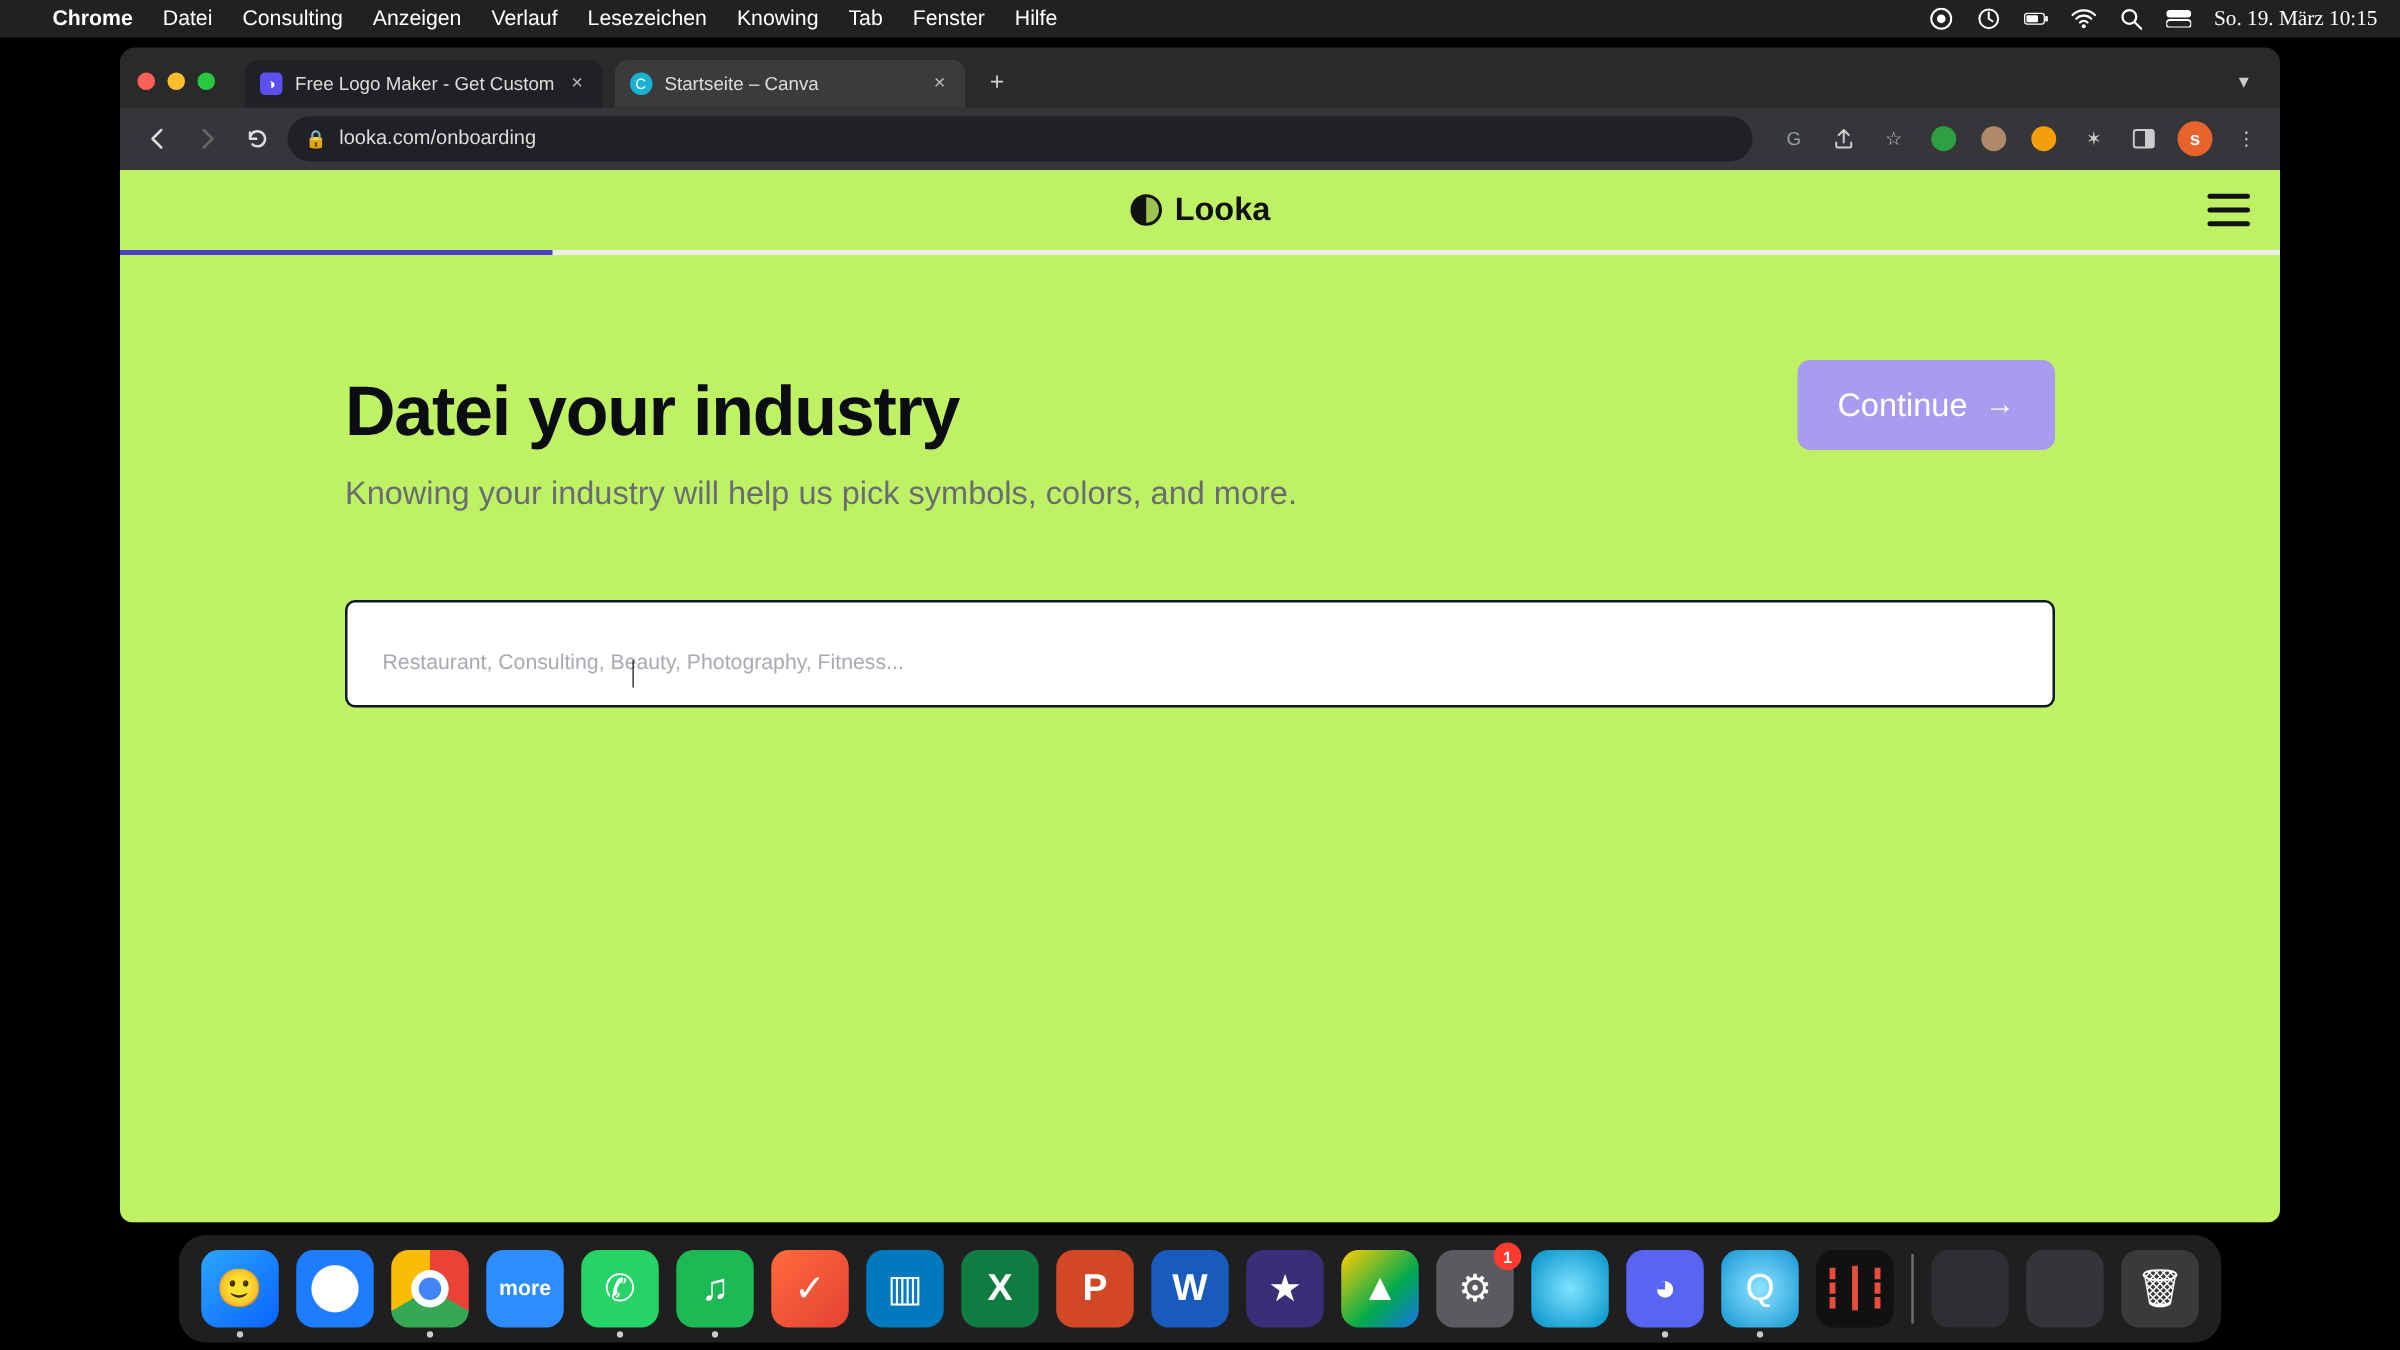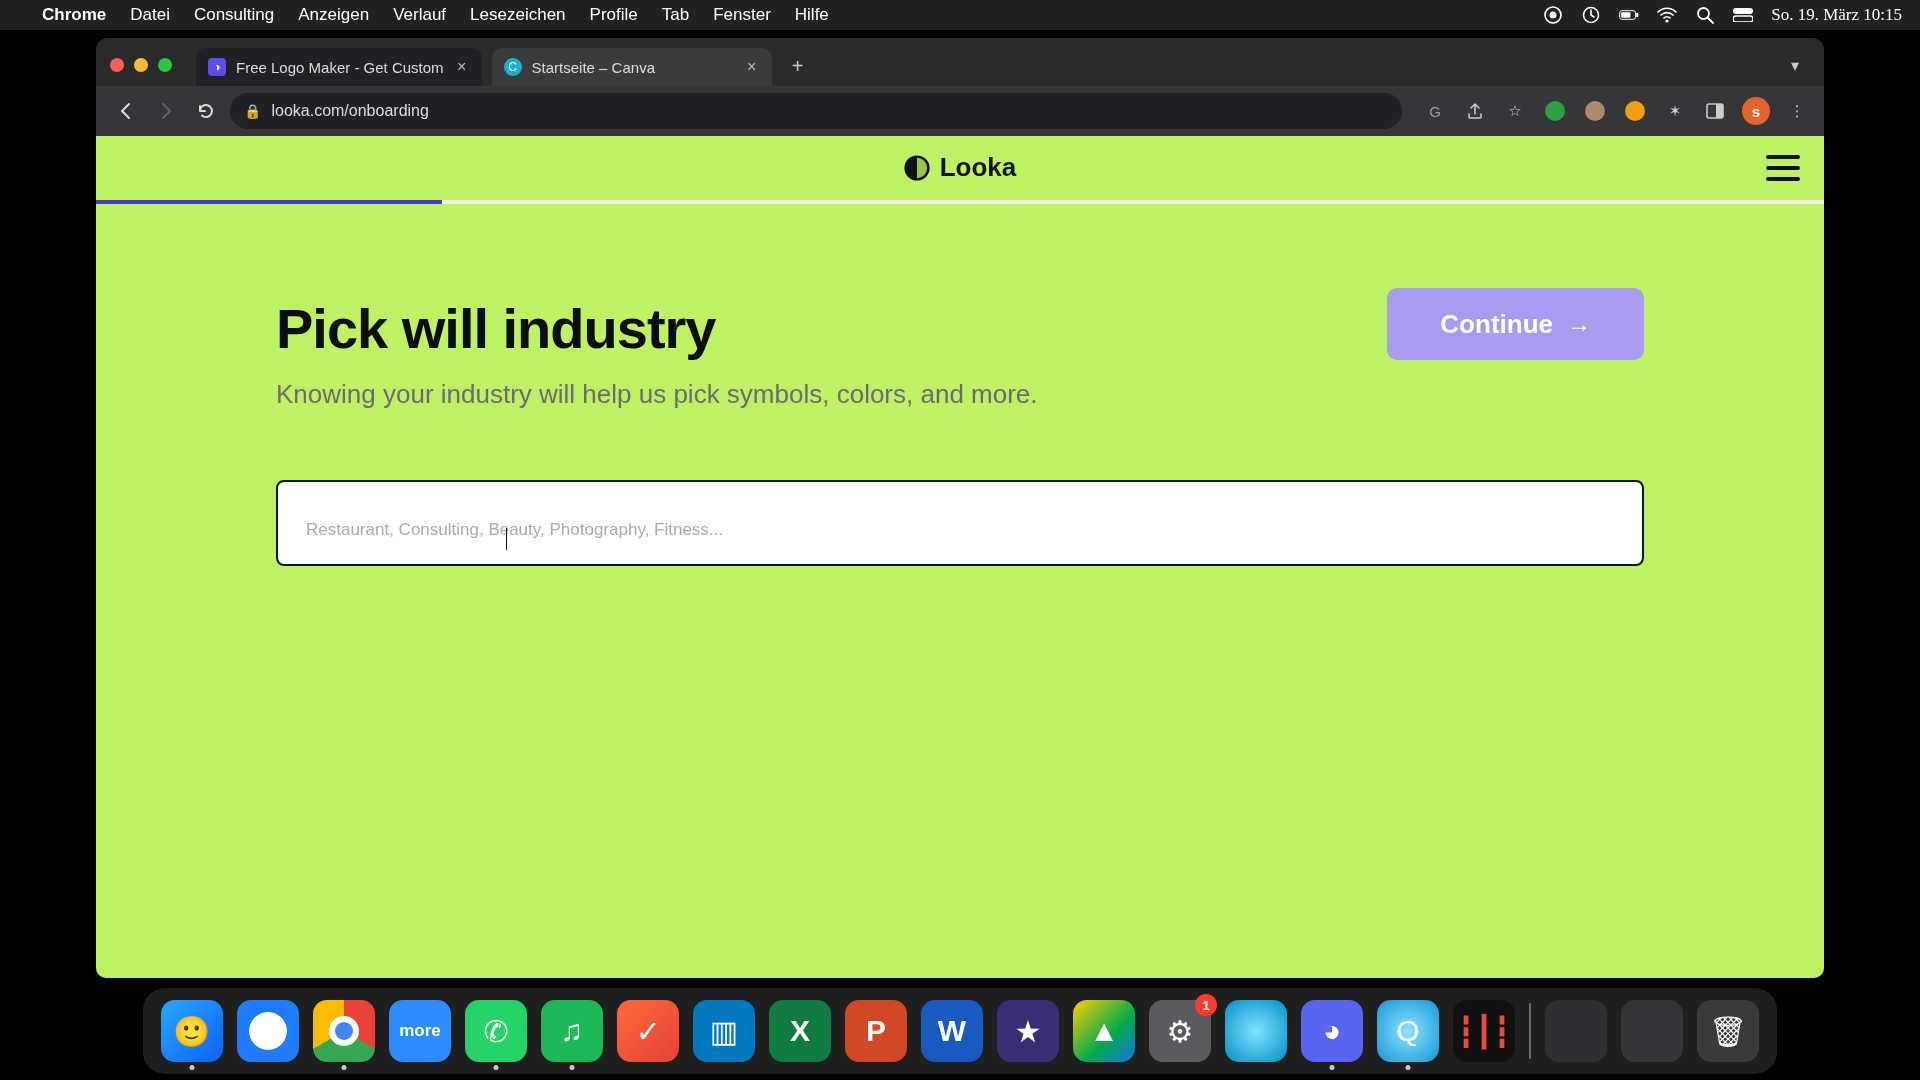--- a/index.html
+++ b/index.html
@@ -46,21 +46,21 @@
   .brand { display:flex; align-items:center; gap:10px; font-size:26px; font-weight:700; color:#111; }
   .brand .logo { width:26px; height:26px; }
   .hamburger { position:absolute; right:24px; top:50%; transform:translateY(-50%); width:34px; height:26px; display:flex; flex-direction:column; justify-content:space-between; cursor:pointer; }
   .hamburger span { height:4px; background:#111; border-radius:2px; display:block; }
   .progress { height:4px; background:#eee; }
   .progress .fill { height:100%; width:20%; background:#4c3bcf; }
 
   .content { padding:92px 180px 0; position:relative; }
   .heading { font-size:56px; font-weight:800; letter-spacing:-1px; color:#0c0c13; }
   .subhead { margin-top:18px; font-size:26px; color:#6b6b74; }
-  .continue { position:absolute; right:180px; top:84px; height:72px; padding:0 53px; border:none; border-radius:10px; background:#a89bf0; color:#fff; font-size:26px; font-weight:700; display:flex; align-items:center; gap:14px; cursor:pointer; }
+  .continue { position:absolute; right:180px; top:84px; height:72px; padding:0 32px; border:none; border-radius:10px; background:#a89bf0; color:#fff; font-size:26px; font-weight:400; display:flex; align-items:center; gap:14px; cursor:pointer; }
   .continue .arrow { font-size:24px; }
 
   .field-wrap { margin-top:70px; }
   .industry-input { width:100%; height:86px; border:2px solid #0f172a; border-radius:8px; padding:14px 28px 0; font-size:17px; color:#333; outline:none; }
   .industry-input::placeholder { color:#a9a9b1; font-size:17px; }
   .caret { position:relative; }
   .caret::after { content:""; position:absolute; left:230px; top:48px; width:1px; height:22px; background:#111; }
 
   
   .dock { position:absolute; left:50%; transform:translateX(-50%); bottom:6px; height:86px; padding:8px 18px; background:rgba(68,68,68,.45); border-radius:22px; display:flex; align-items:center; gap:14px; backdrop-filter:blur(6px); }
@@ -99,21 +99,21 @@
 
 <div class="mac-menubar">
   <div class="left">
     <span class="apple"></span>
     <span class="appname">Chrome</span>
     <span>Datei</span>
     <span>Consulting</span>
     <span>Anzeigen</span>
     <span>Verlauf</span>
     <span>Lesezeichen</span>
-    <span>Profile</span>
+    <span>Knowing</span>
     <span>Tab</span>
     <span>Fenster</span>
     <span>Hilfe</span>
   </div>
   <div class="right">
     <span class="icon">
         <svg width="18" height="18" viewBox="0 0 18 18">
           <circle cx="9" cy="9" r="8" fill="none" stroke="#fff" stroke-width="1.6"></circle>
           <circle cx="9" cy="9" r="3.5" fill="#fff"></circle>
         </svg>
@@ -241,21 +241,21 @@
     </div>
     <div class="progress">
         <div class="fill" style="width: 20%;"></div>
       </div>
 
     <div class="content">
       <button class="continue">
         <span>Continue</span>
         <span class="arrow">→</span>
       </button>
-      <h1 class="heading">Pick will industry</h1>
+      <h1 class="heading">Datei your industry</h1>
       <p class="subhead">Knowing your industry will help us pick symbols, colors, and more.</p>
 
       <div class="field-wrap caret">
         <input class="industry-input" placeholder="Restaurant, Consulting, Beauty, Photography, Fitness..." value="" style="">
       </div>
     </div>
   </div>
 </div>
 
 <div class="dock">

